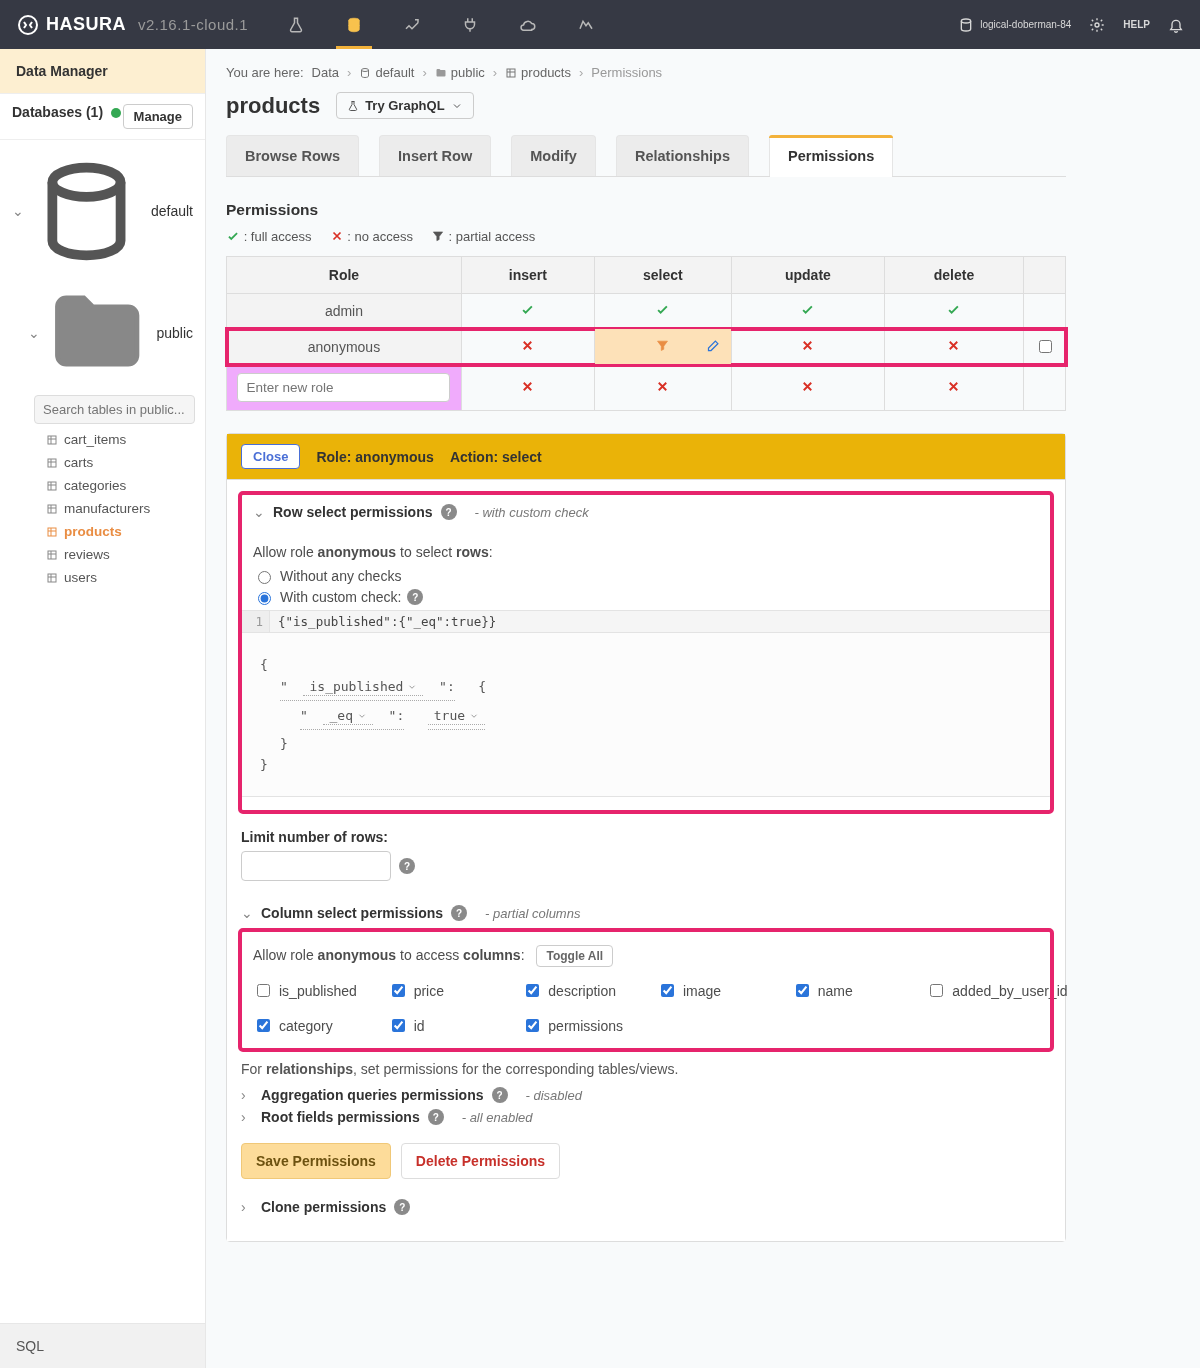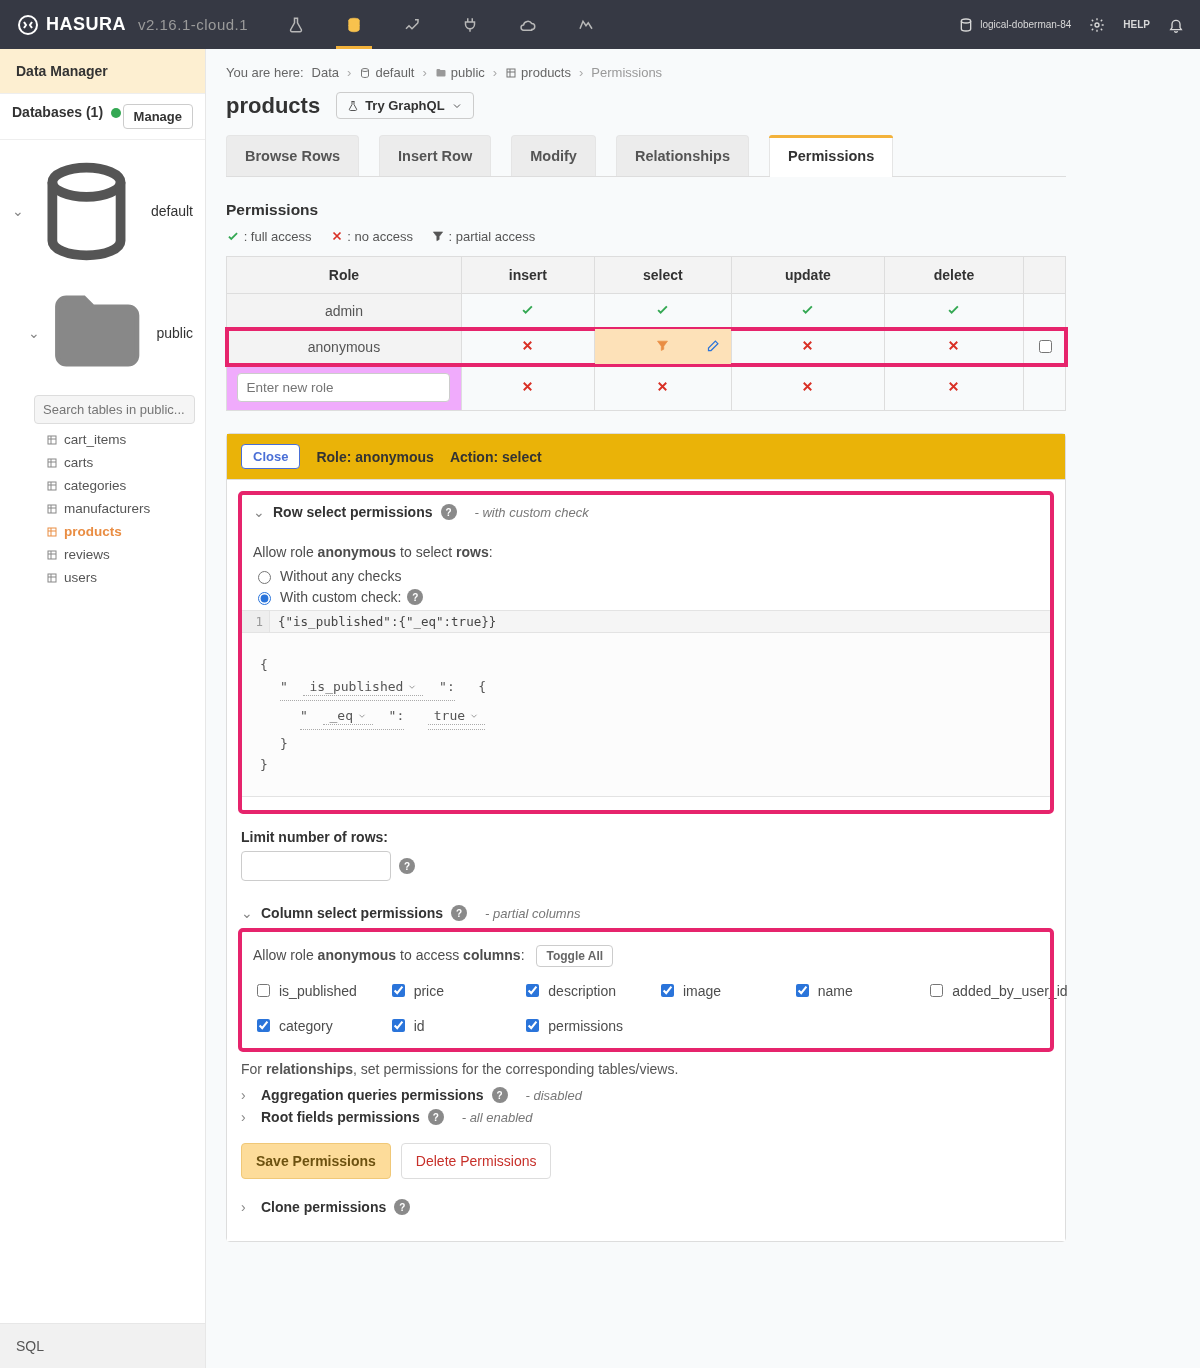--- a/index.html
+++ b/index.html
@@ -98,21 +98,21 @@
 
   .nlimit{display:flex;flex-direction:column;gap:6px;margin:18px 0 24px}
   .nlimit input{width:150px;border:1px solid #ccc;border-radius:4px;padding:6px;font-size:14px}
   .colgrid{display:grid;grid-template-columns:repeat(6,minmax(90px,1fr));gap:16px 22px;margin-top:14px;font-size:14px}
   .colopt{display:flex;align-items:center;gap:6px}
   .colopt input{accent-color:#2a74da}
   .toggleall{border:1px solid #ccc;border-radius:4px;padding:3px 9px;font-size:12px;font-weight:600;color:#666;background:#fff;margin-left:8px;cursor:pointer}
 
   .brow{display:flex;gap:10px;margin:18px 0}
   .save{background:#fddc9a;border:1px solid #f0c878;border-radius:4px;padding:9px 14px;font-weight:600;color:#6d5210;cursor:pointer;font-size:14px}
-  .delp{background:#fff;border:1px solid #ddd;border-radius:4px;padding:9px 14px;font-weight:400;color:#c7302a;cursor:pointer;font-size:14px}
+  .delp{background:#fff;border:1px solid #ddd;border-radius:4px;padding:9px 14px;font-weight:700;color:#c7302a;cursor:pointer;font-size:14px}
   .extra{display:flex;align-items:center;gap:8px;margin:6px 0;font-size:14px;color:#333}
   .extra .cv{width:12px;color:#888}
   .reltxt{color:#555;font-size:14px;margin:12px 0 10px}
 </style>
 </head>
 <body>
 
 <div class="topbar">
   <div class="logo">
     <svg viewBox="0 0 24 24" fill="none" stroke="#fff" stroke-width="2">

